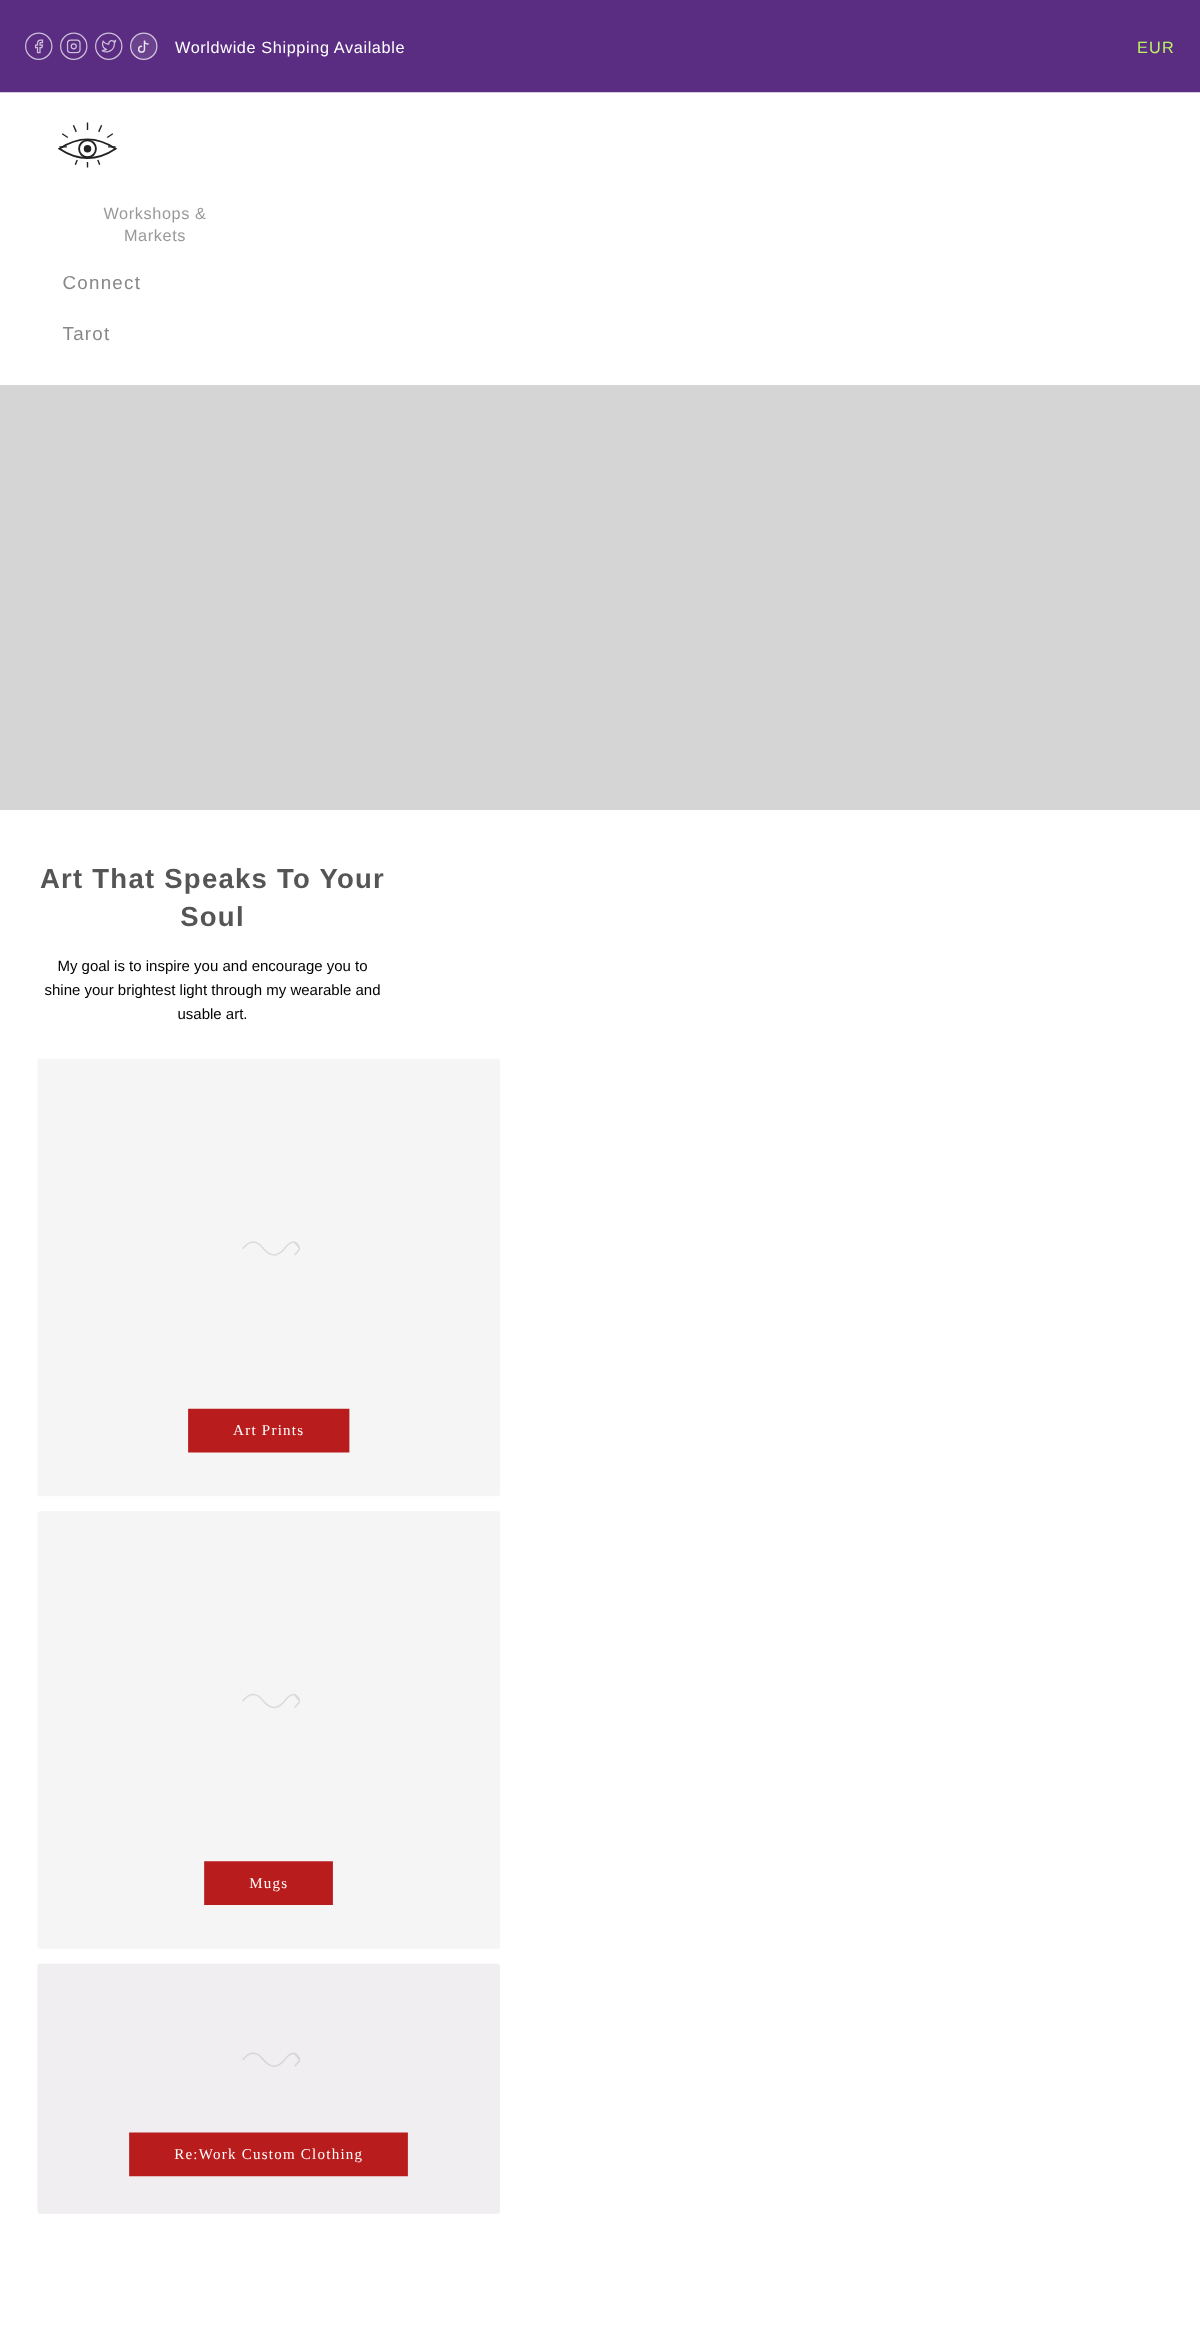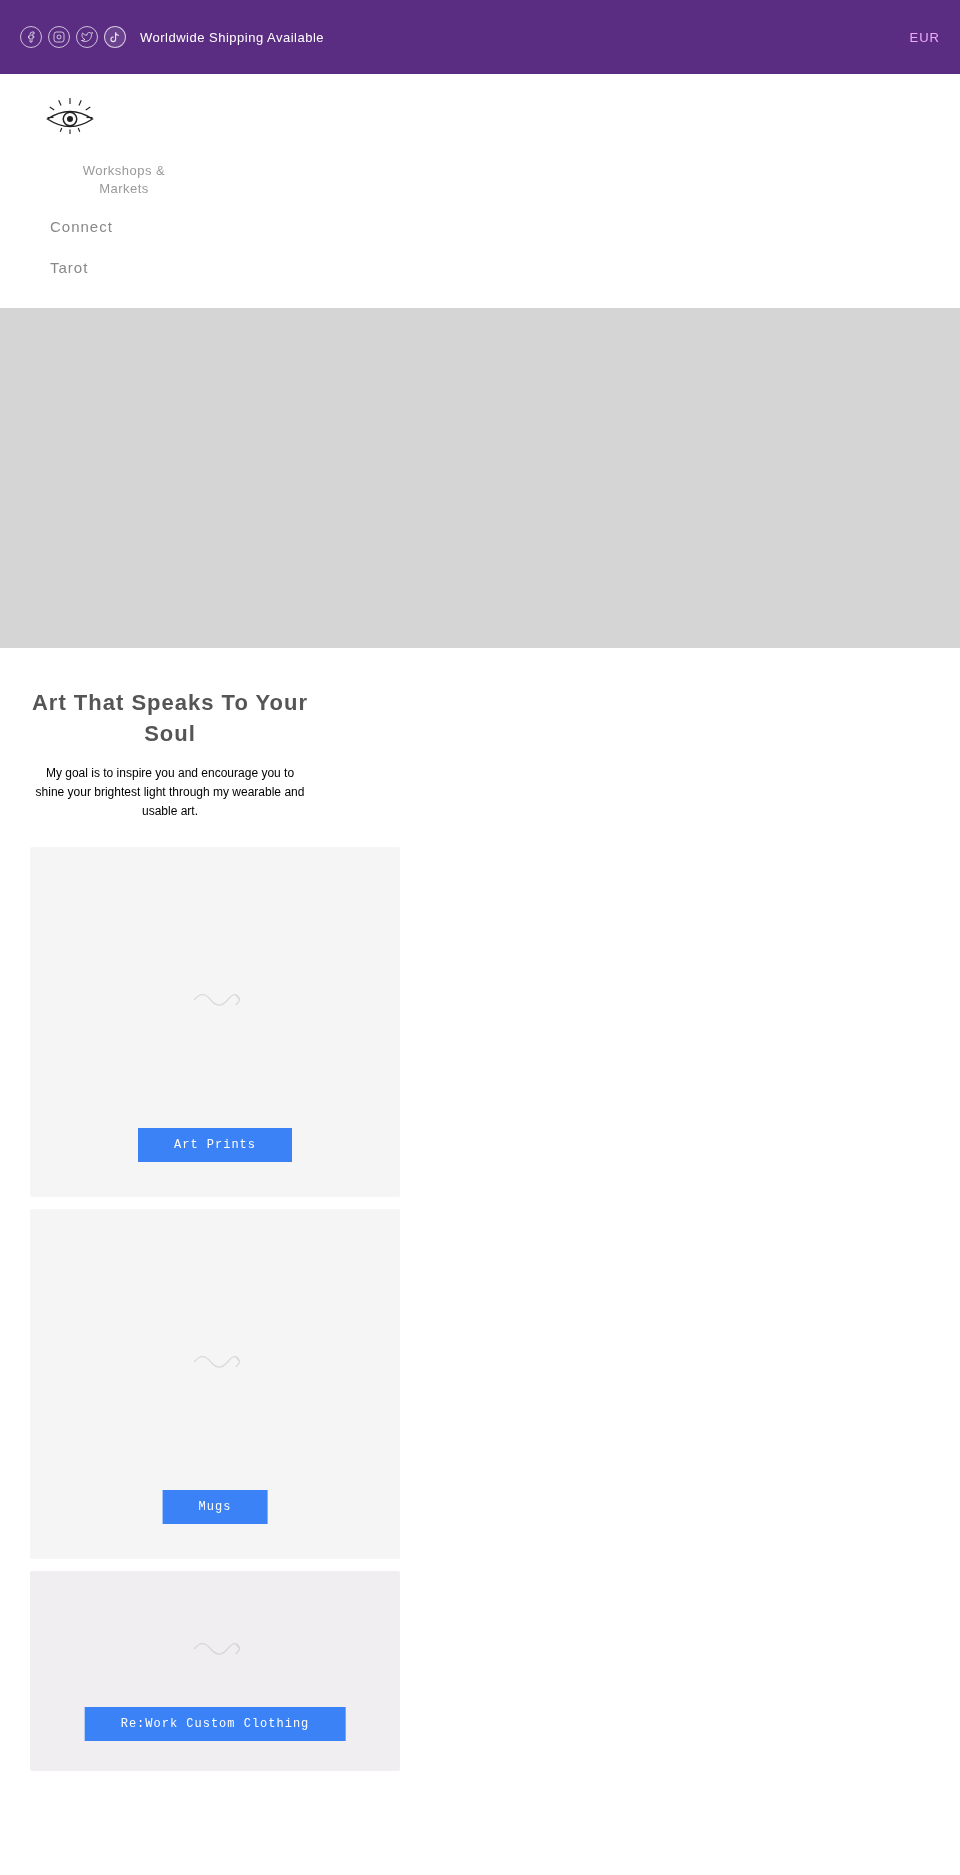--- a/index.html
+++ b/index.html
@@ -70,21 +70,21 @@
 
     .banner-text {
       color: #fff;
       font-size: 13px;
       letter-spacing: 0.5px;
       font-family: Arial, sans-serif;
       margin-left: 6px;
     }
 
     .banner-right {
-      color: #f0abfc;
+      color: #bef264;
       font-size: 13px;
       font-family: Arial, sans-serif;
       letter-spacing: 1px;
     }
 
     
     .nav-container {
       width: 100%;
       background: #fff;
       padding: 20px 40px;
@@ -210,28 +210,28 @@
     .product-placeholder-icon svg {
       width: 50px;
       height: 30px;
     }
 
     .product-btn {
       position: absolute;
       bottom: 30px;
       left: 50%;
       transform: translateX(-50%);
-      background: #3b82f6;
+      background: #b91c1c;
       color: #fff;
       font-size: 12px;
       letter-spacing: 1px;
       padding: 10px 36px;
       border: none;
       cursor: pointer;
-      font-family: Liberation Mono, monospace;
+      font-family: Liberation Serif, serif;
       white-space: nowrap;
     }
 
     
     .product-card-partial {
       width: 370px;
       background: #f0eef0;
       border-radius: 2px;
       overflow: hidden;
       position: relative;

